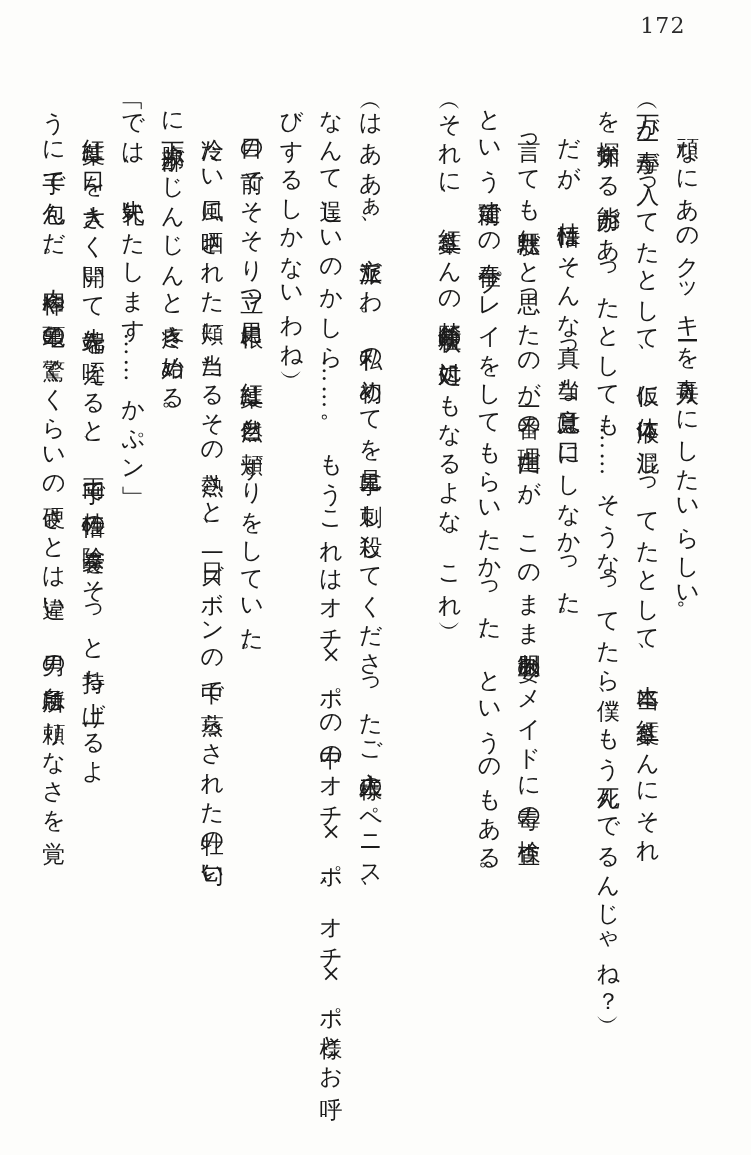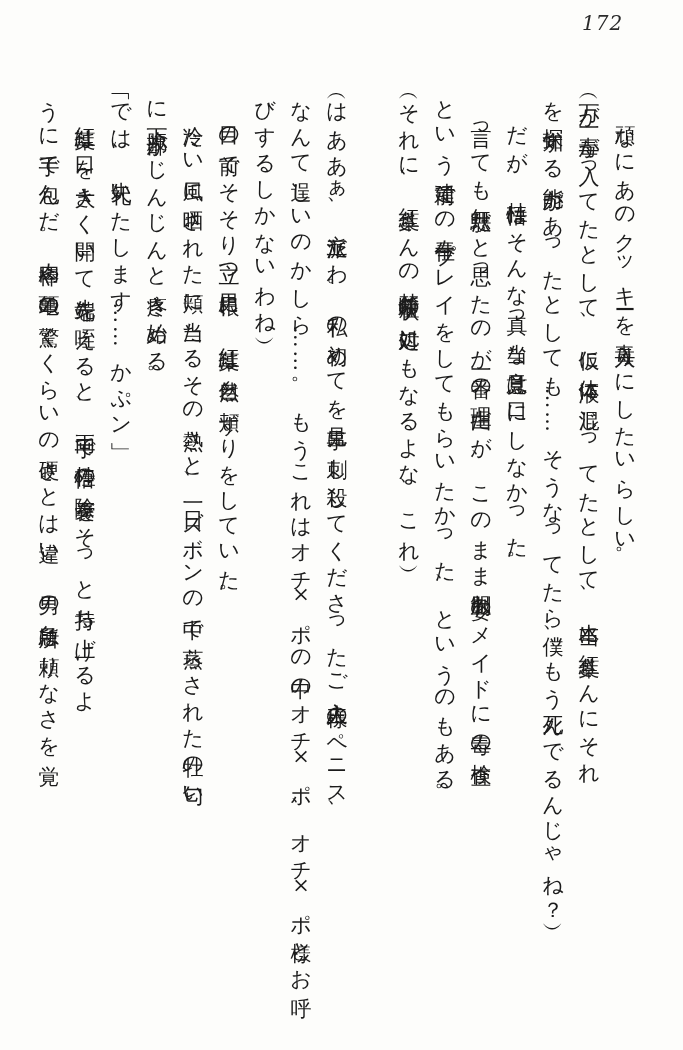--- a/index.html
+++ b/index.html
@@ -17,21 +17,20 @@
     width: 683px;
     height: 1050px;
     background: #fdfdfb;
     overflow: hidden;
   }
   .page-number {
     position: absolute;
     top: 11px;
     left: 582px;
     font-size: 20px;
-    font-style: italic;
     color: #2b2b2b;
     letter-spacing: 1px;
   }
   .text-block {
     position: absolute;
     top: 86px;
     right: 40px;
     height: 944px;
     writing-mode: vertical-rl;
     text-orientation: mixed;

